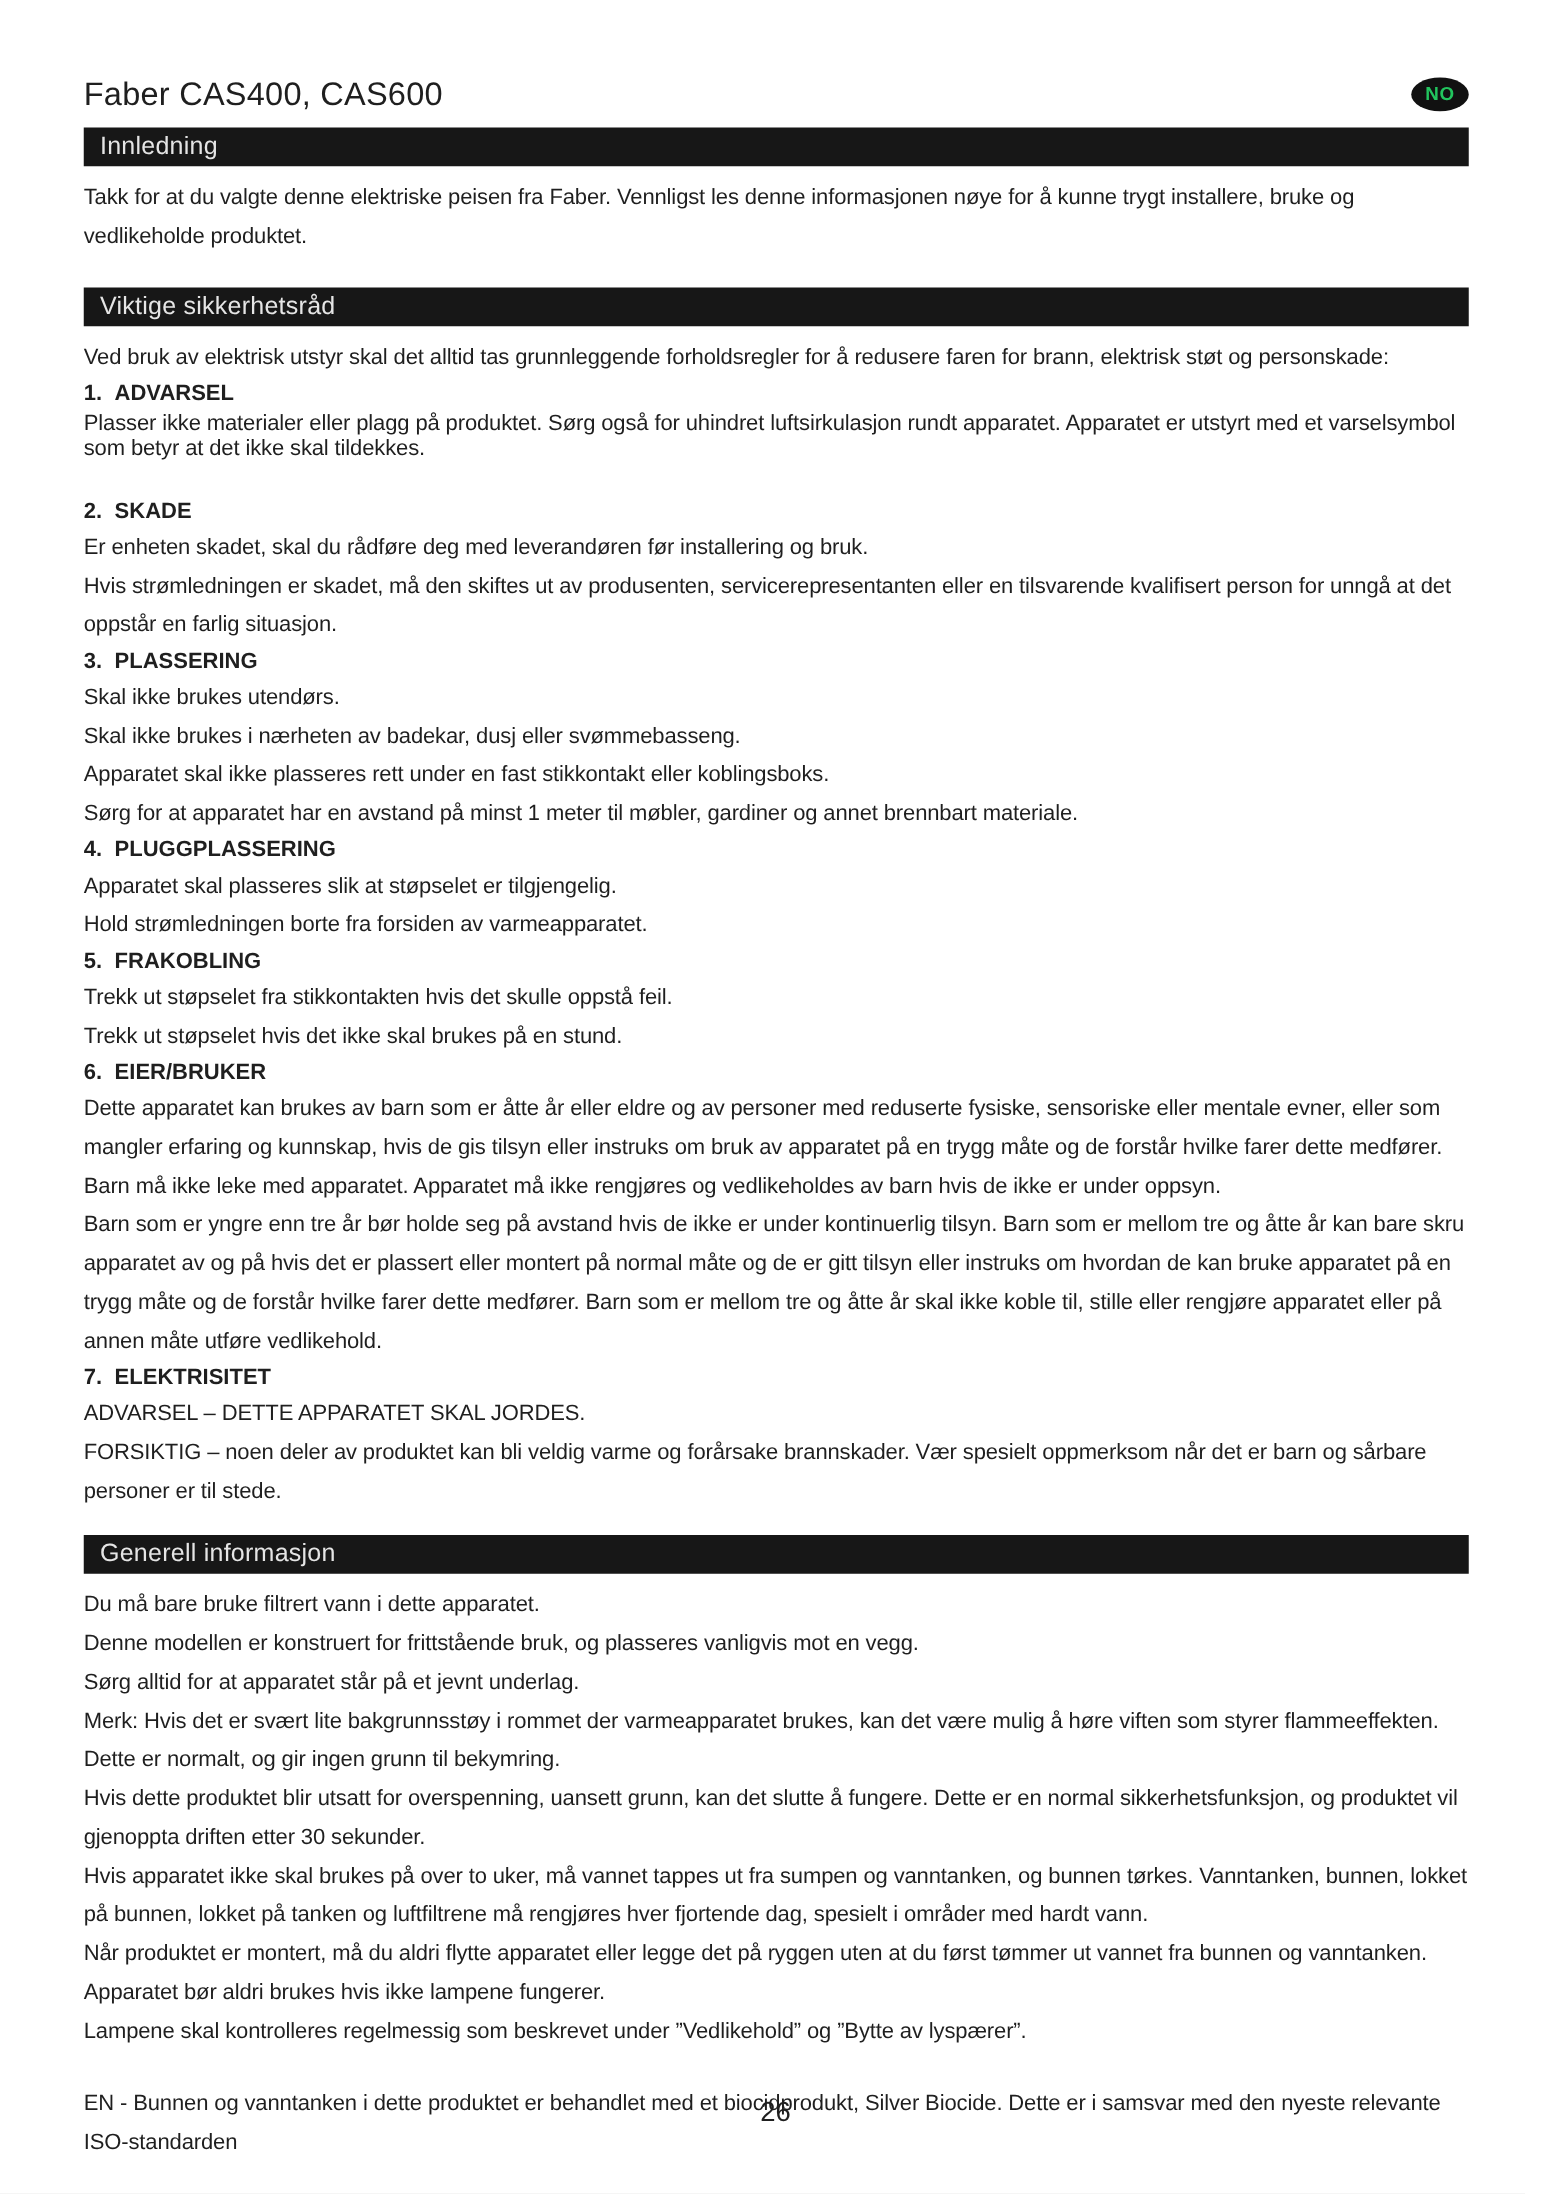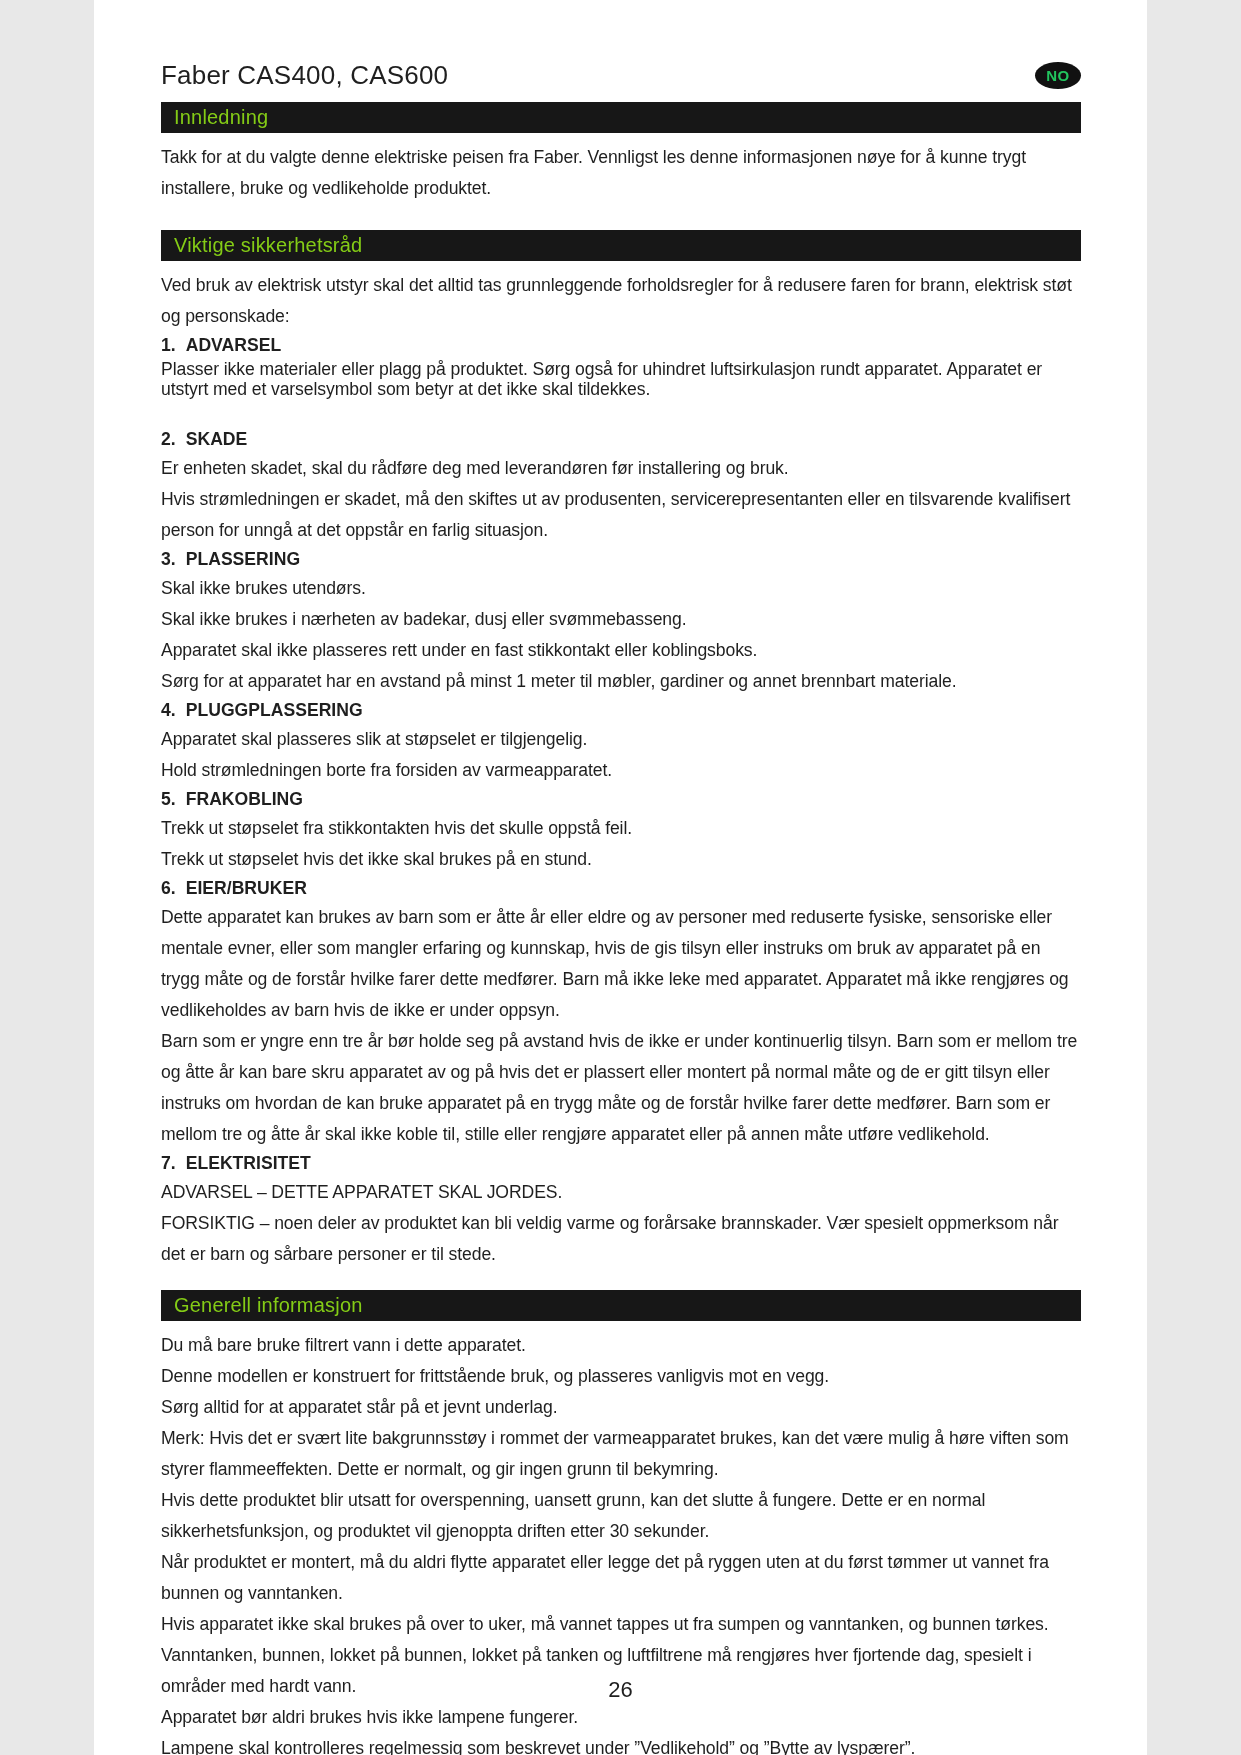--- a/index.html
+++ b/index.html
@@ -1,18 +1,18 @@
 <!DOCTYPE html>
 <html lang="no"><head>
 <meta charset="utf-8">
 <style>
   html, body { margin: 0; padding: 0; background: #e8e8e8; }
   .page {
     position: relative;
-    width: 1053px;
+    width: 1241px;
     height: 1755px;
     margin: 0 auto;
     background: #ffffff;
     font-family: "Liberation Sans", "DejaVu Sans", sans-serif;
     color: #1f1f1f;
     box-sizing: border-box;
     padding: 58px 66px 3px 67px;
     overflow: hidden;
   }
   .doc-header {
@@ -36,21 +36,21 @@
     font-size: 15px;
     font-weight: 700;
     display: flex;
     align-items: center;
     justify-content: center;
     margin-bottom: 3px;
     letter-spacing: 0.5px;
   }
   .section-bar {
     background: #171717;
-    color: #84cc16;
+    color: #e5e5e5;
     height: 31px;
     line-height: 31px;
     font-size: 20px;
     padding-left: 13px;
     font-weight: 400;
     letter-spacing: 0.2px;
     margin-bottom: 9px;
   }
   .section-body { margin-bottom: 20px; }
   .section-body p {
@@ -152,22 +152,22 @@
     <p>FORSIKTIG – noen deler av produktet kan bli veldig varme og forårsake brannskader. Vær spesielt oppmerksom når det er barn og sårbare personer er til stede.</p>
   </div>
 
   <div class="section-bar">Generell informasjon</div>
   <div class="section-body">
     <p>Du må bare bruke filtrert vann i dette apparatet.</p>
     <p>Denne modellen er konstruert for frittstående bruk, og plasseres vanligvis mot en vegg.</p>
     <p>Sørg alltid for at apparatet står på et jevnt underlag.</p>
     <p>Merk: Hvis det er svært lite bakgrunnsstøy i rommet der varmeapparatet brukes, kan det være mulig å høre viften som styrer flammeeffekten. Dette er normalt, og gir ingen grunn til bekymring.</p>
     <p>Hvis dette produktet blir utsatt for overspenning, uansett grunn, kan det slutte å fungere. Dette er en normal sikkerhetsfunksjon, og produktet vil gjenoppta driften etter 30 sekunder.</p>
+    <p>Hvis apparatet ikke skal brukes på over to uker, må vannet tappes ut fra sumpen og vanntanken, og bunnen tørkes. Vanntanken, bunnen, lokket på bunnen, lokket på tanken og luftfiltrene må rengjøres hver fjortende dag, spesielt i områder med hardt vann.</p>
     <p>Når produktet er montert, må du aldri flytte apparatet eller legge det på ryggen uten at du først tømmer ut vannet fra bunnen og vanntanken.</p>
-    <p>Hvis apparatet ikke skal brukes på over to uker, må vannet tappes ut fra sumpen og vanntanken, og bunnen tørkes. Vanntanken, bunnen, lokket på bunnen, lokket på tanken og luftfiltrene må rengjøres hver fjortende dag, spesielt i områder med hardt vann.</p>
     <p>Apparatet bør aldri brukes hvis ikke lampene fungerer.</p>
     <p>Lampene skal kontrolleres regelmessig som beskrevet under ”Vedlikehold” og ”Bytte av lyspærer”.</p>
     <p class="footnote">EN - Bunnen og vanntanken i dette produktet er behandlet med et biocidprodukt, Silver Biocide. Dette er i samsvar med den nyeste relevante ISO-standarden</p>
   </div>
 
   <div class="page-footer">26</div>
 
 </div>
 
 </body></html>

